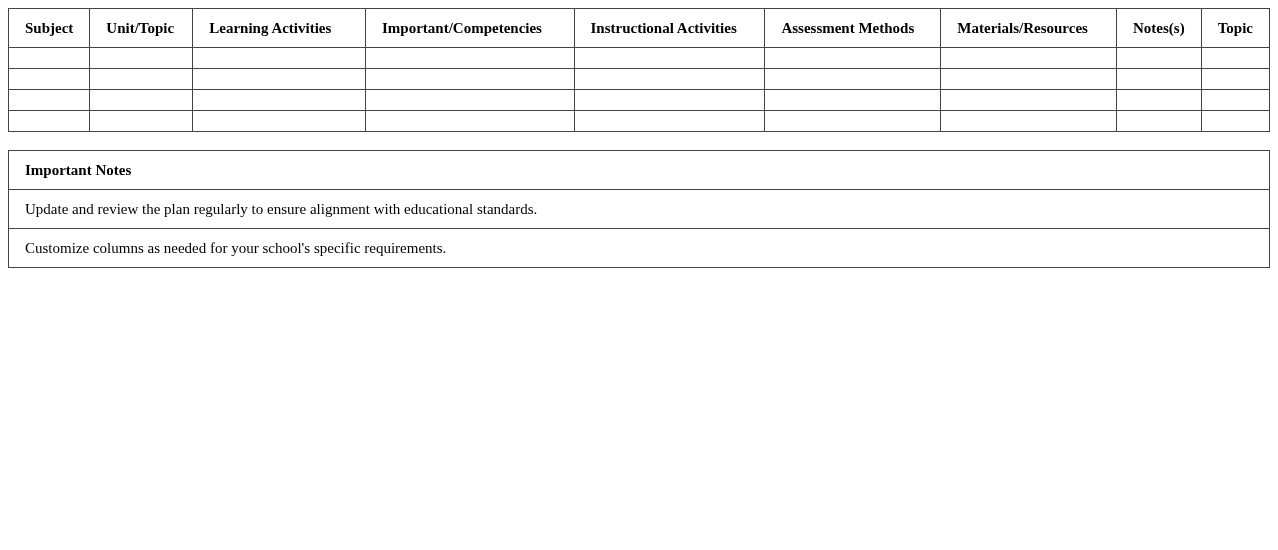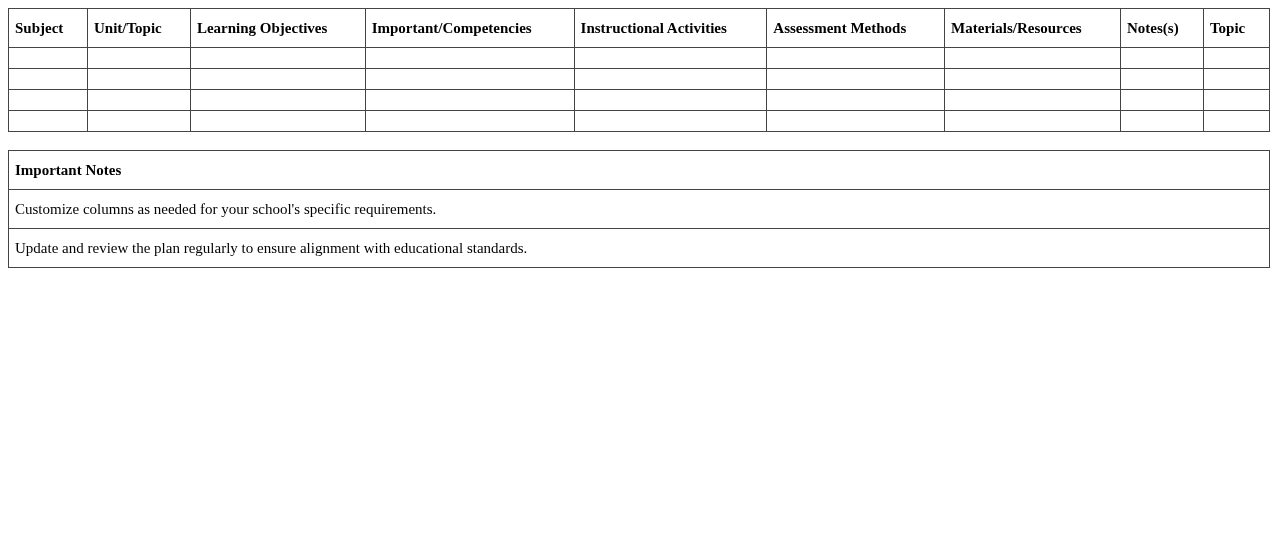--- a/index.html
+++ b/index.html
@@ -1,18 +1,18 @@
 <!DOCTYPE html>
 <html><head>
   <meta charset="utf-8">
   <style>
     html, body { margin: 0; padding: 0; background: #ffffff; }
     body { width: 1278px; height: 550px; position: relative; font-family: "Liberation Serif", serif; color: #000; }
     table { border-collapse: collapse; position: absolute; left: 8px; }
-    td, th { border: 1px solid #444; padding: 0 6px; font-size: 15px; text-align: left; }
+    td, th { border: 1px solid #444; padding: 0 16px; font-size: 15px; text-align: left; }
     #plan { top: 8px; width: 1262px; }
     #plan th { height: 38px; font-weight: bold; }
     #plan td { height: 20px; }
     #notes { top: 150px; width: 1262px; }
     #notes td { height: 38px; }
     #notes .hdr { font-weight: bold; margin-left: 19px; }
   </style>
 </head>
 <body>
 
@@ -25,21 +25,21 @@
       <col style="width:193px">
       <col style="width:178px">
       <col style="width:176px">
       <col style="width:83px">
       <col style="width:66px">
   </colgroup>
   <thead>
     <tr>
       <th>Subject</th>
       <th>Unit/Topic</th>
-      <th>Learning Objectives</th>
+      <th>Learning Activities</th>
       <th>Important/Competencies</th>
       <th>Instructional Activities</th>
       <th>Assessment Methods</th>
       <th>Materials/Resources</th>
       <th>Notes(s)</th>
       <th>Topic</th>
     </tr>
   </thead>
   <tbody>
     <tr>
@@ -88,19 +88,19 @@
     </tr>
   </tbody>
 </table>
 
 <table id="notes">
   <tbody>
       <tr>
     <td class="hdr">Important Notes</td>
   </tr>
   <tr>
-    <td>Customize columns as needed for your school's specific requirements.</td>
+    <td>Update and review the plan regularly to ensure alignment with educational standards.</td>
   </tr>
   <tr>
-    <td>Update and review the plan regularly to ensure alignment with educational standards.</td>
+    <td>Customize columns as needed for your school's specific requirements.</td>
   </tr>
 </tbody>
   </table>
 
 </body></html>

